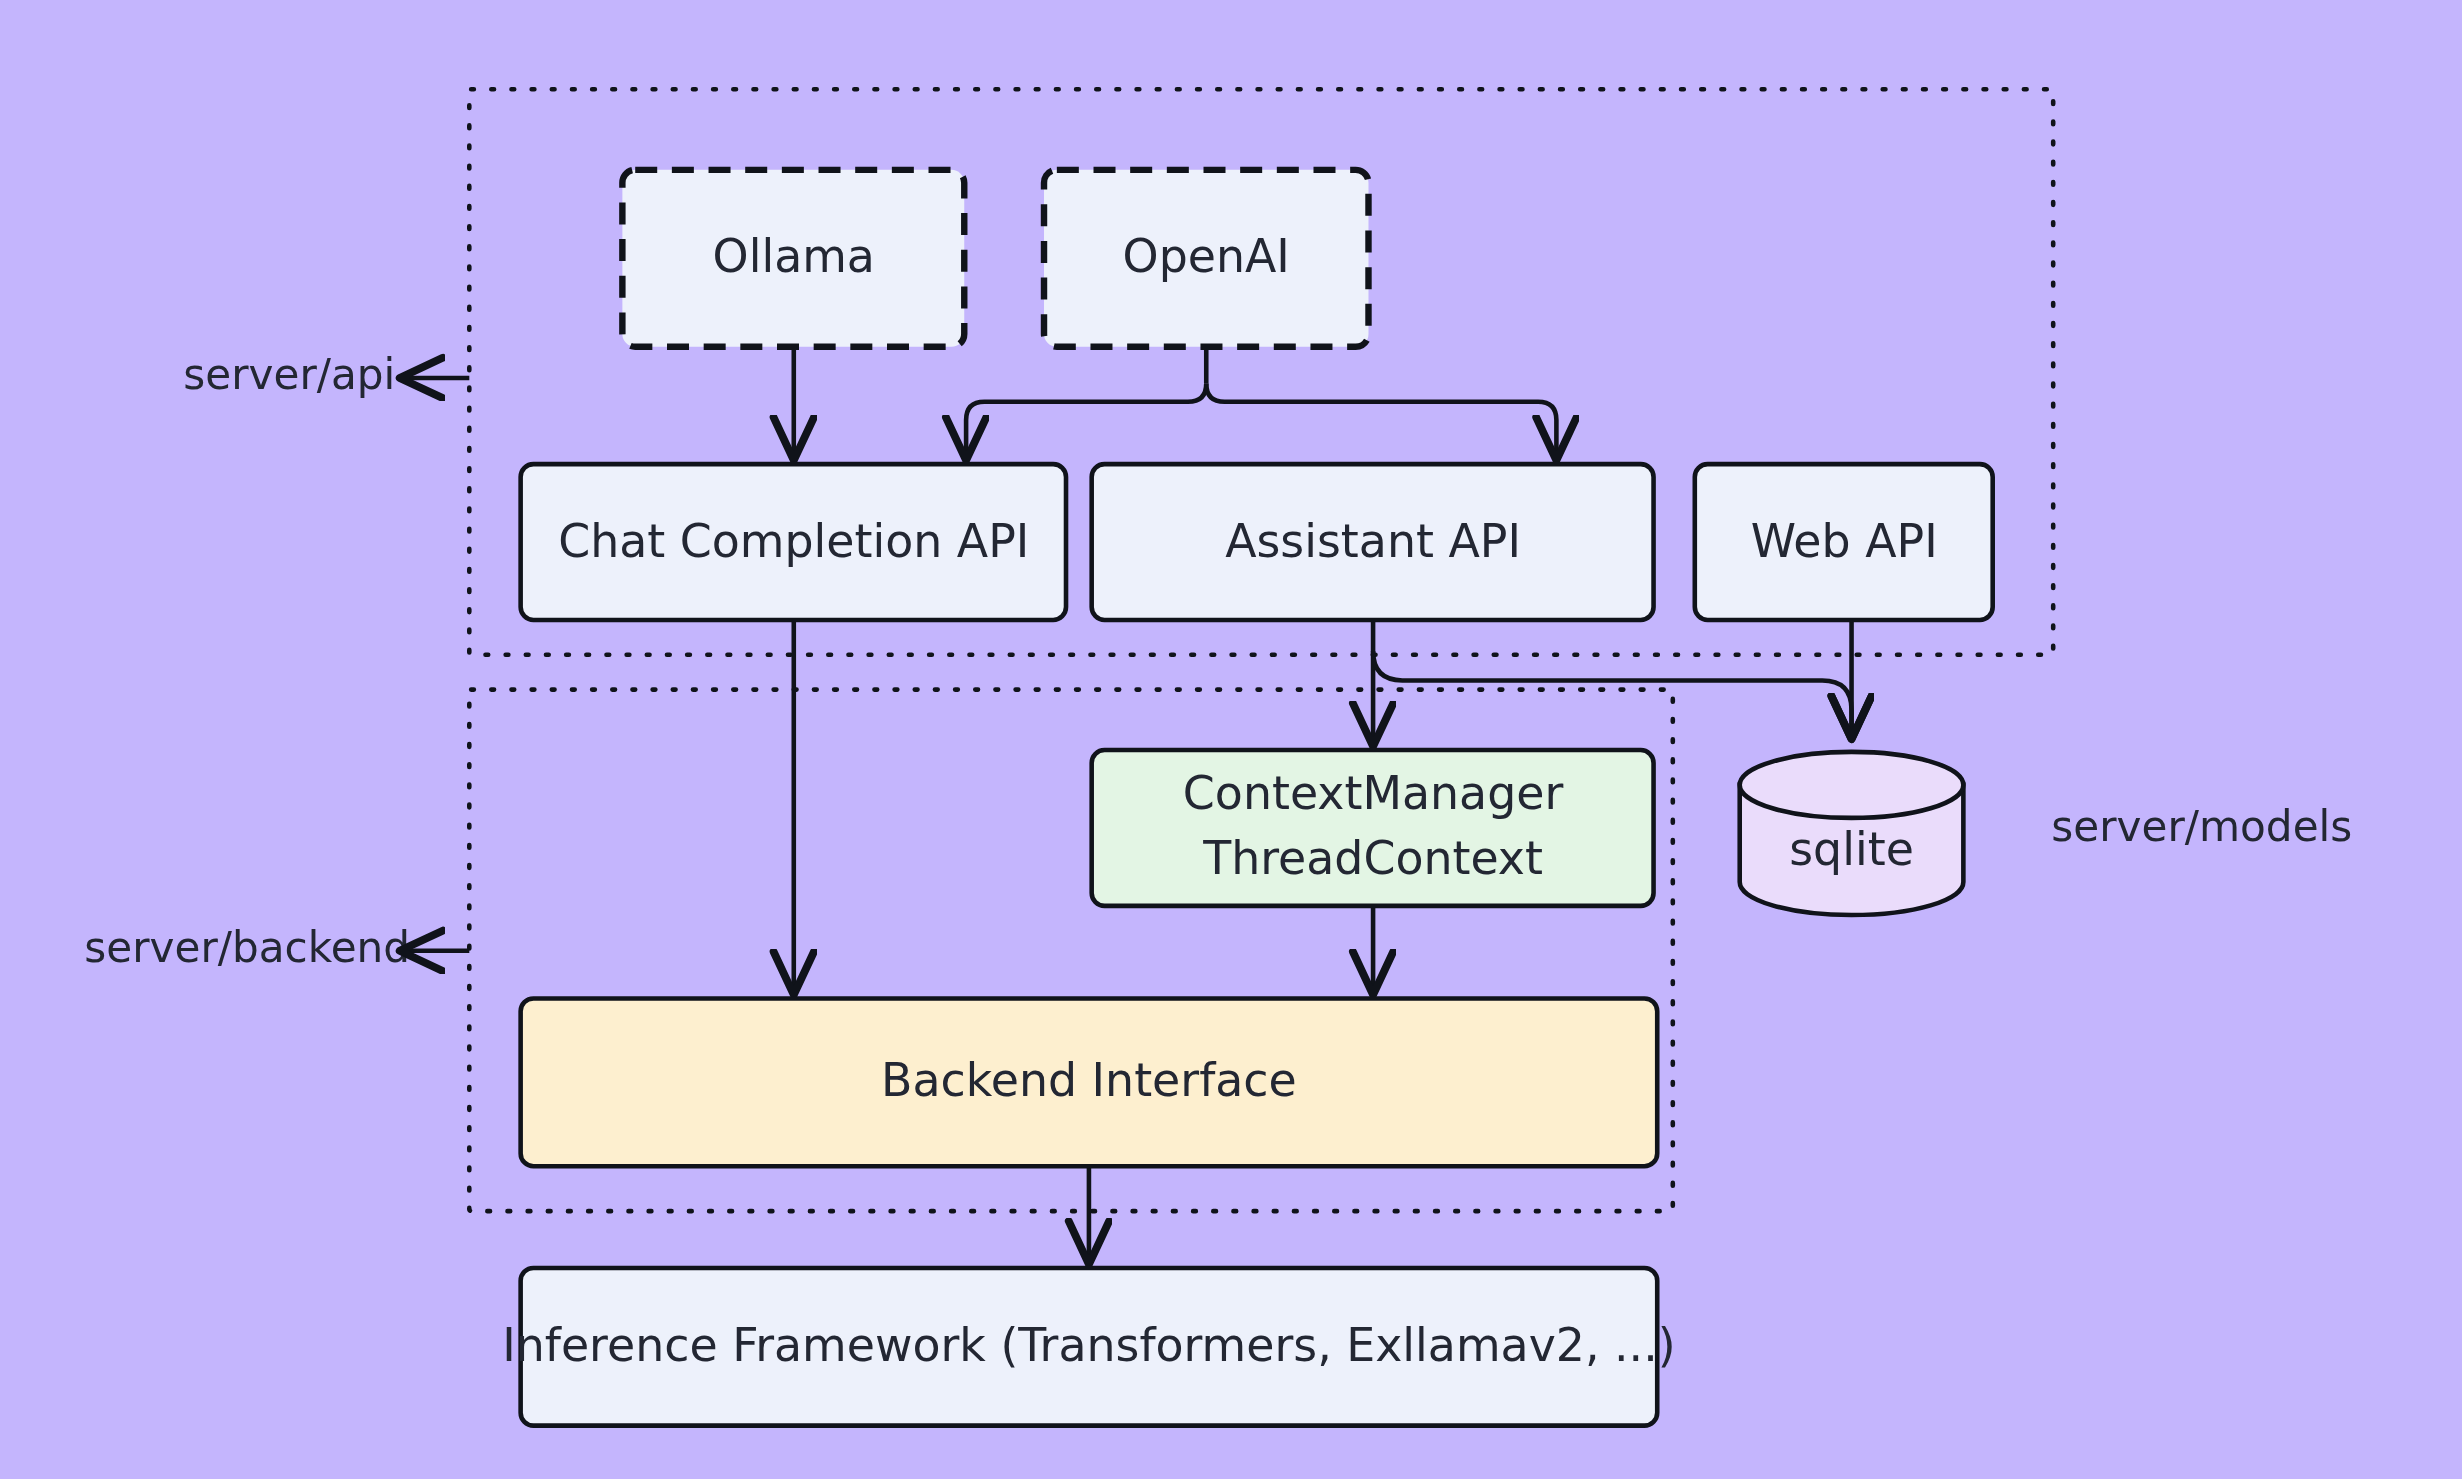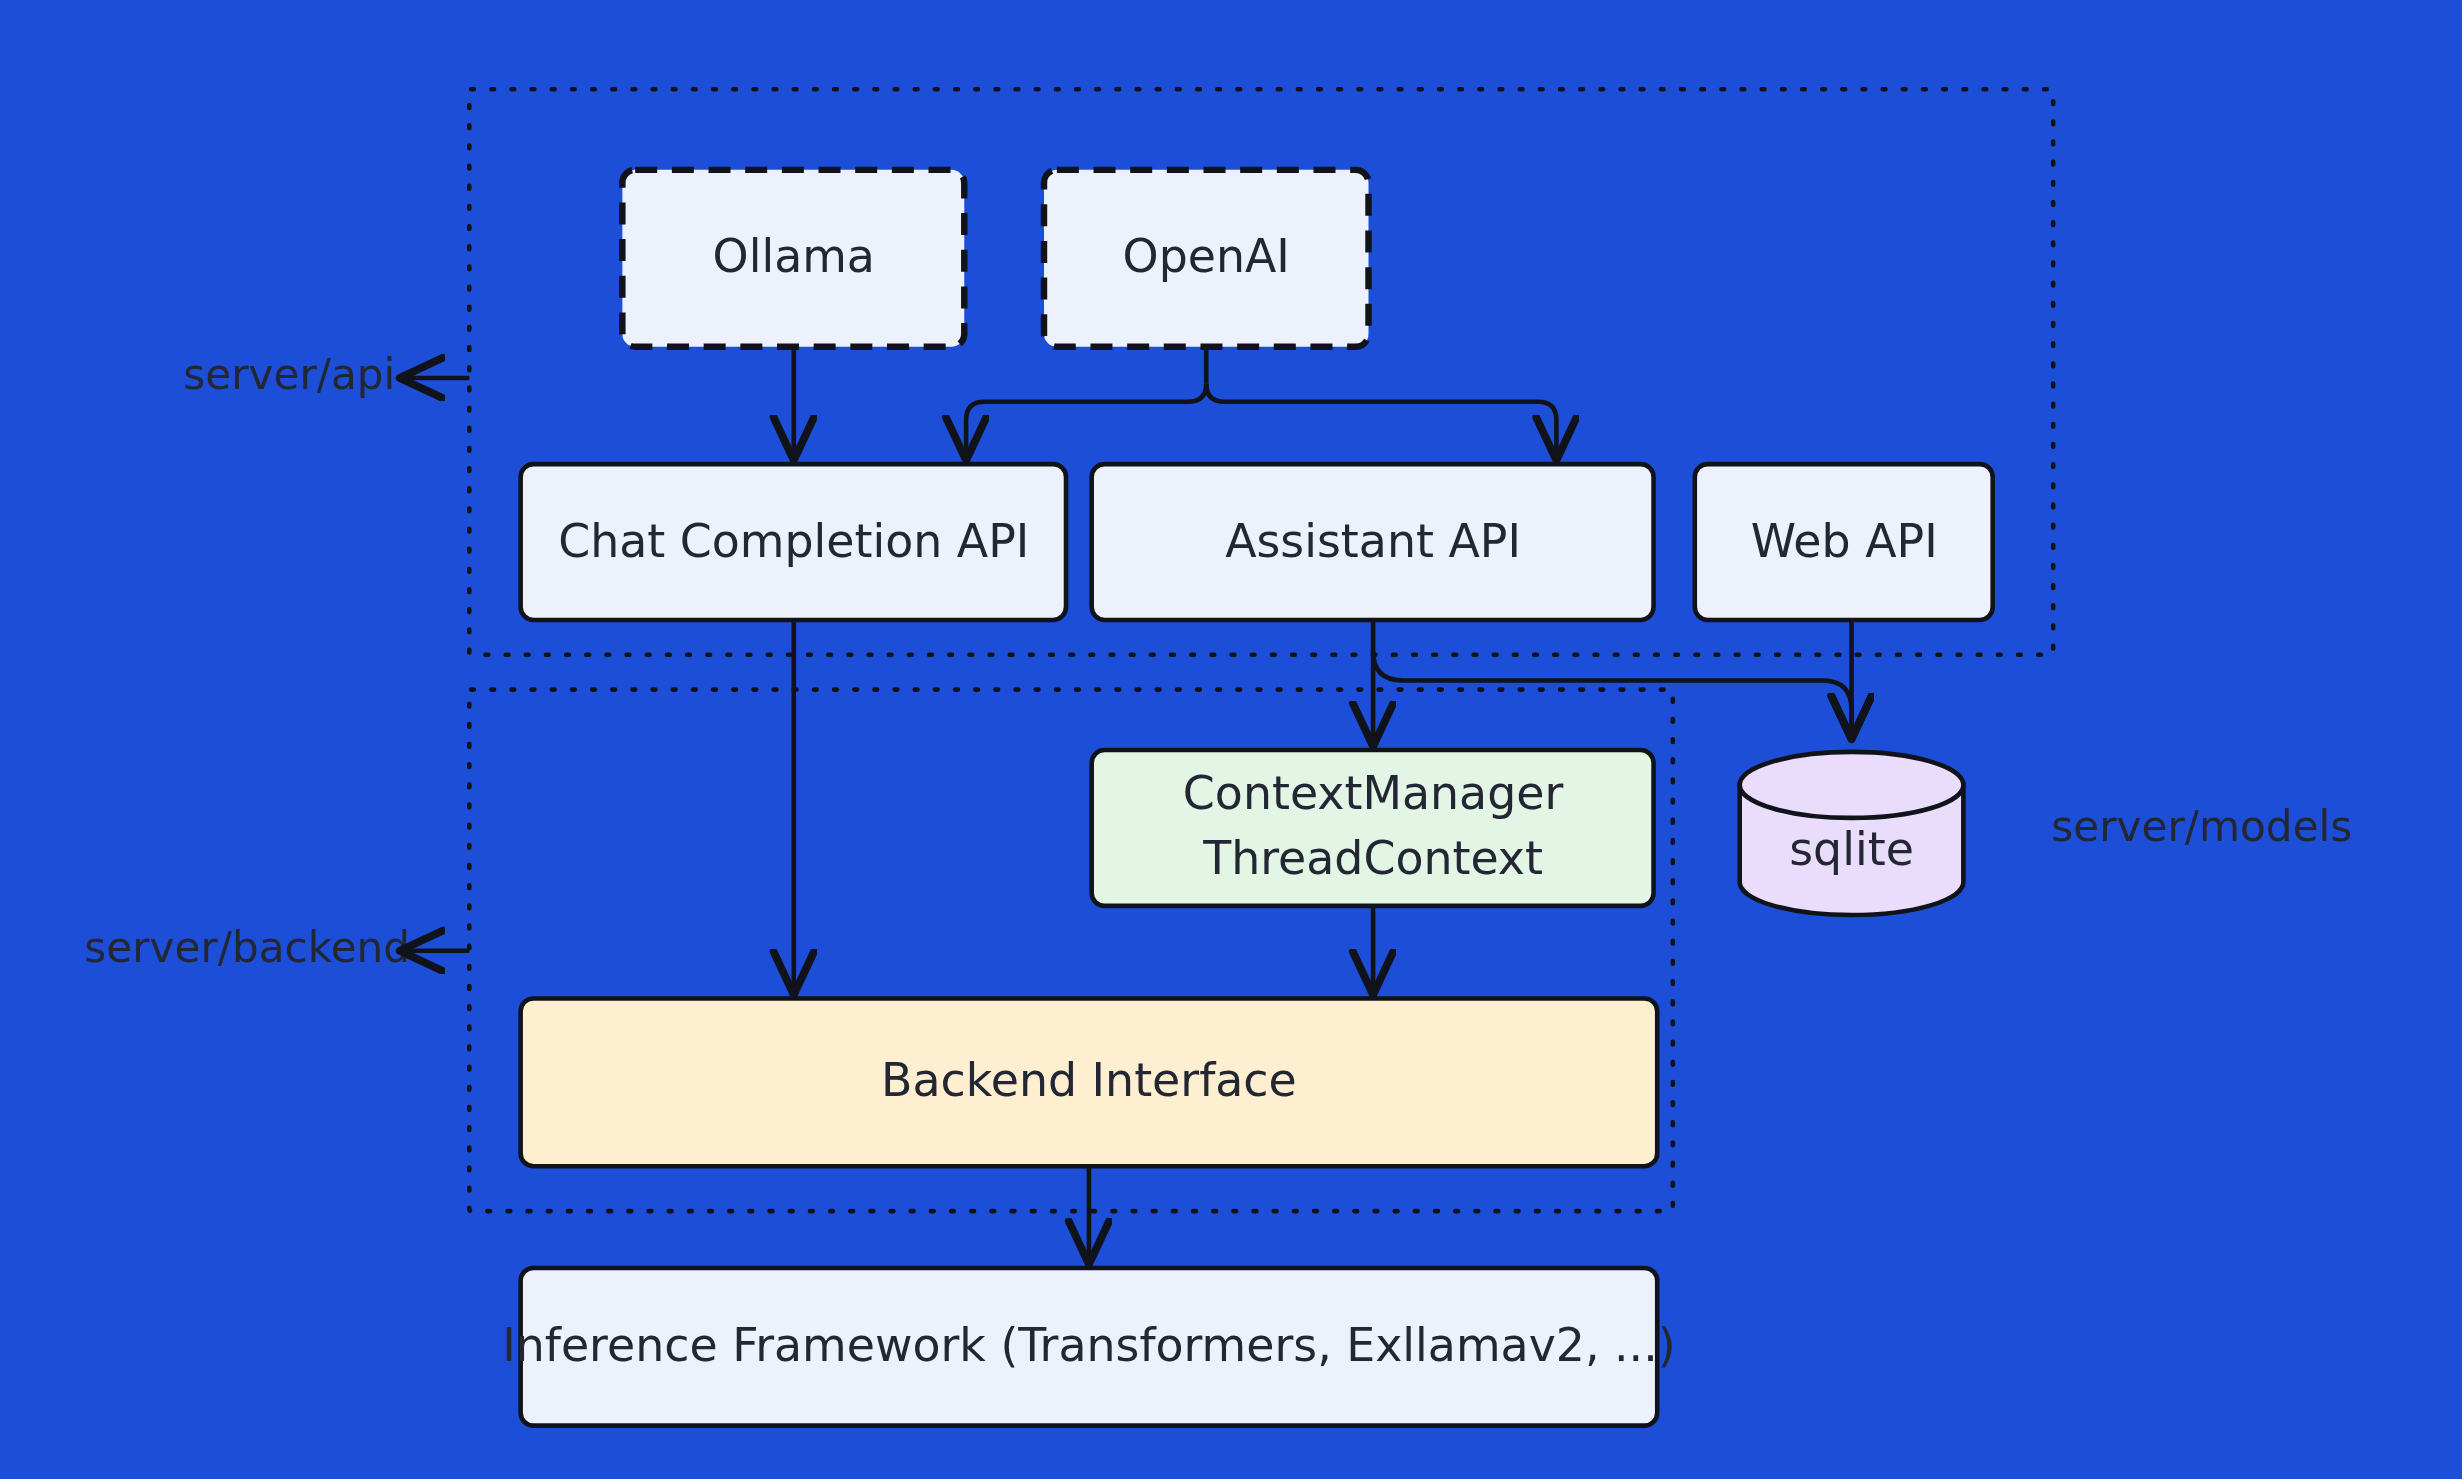--- a/index.html
+++ b/index.html
@@ -10,21 +10,21 @@
   body {
     width: 2462px;
     height: 1480px;
     font-family: "DejaVu Sans", sans-serif;
     overflow: hidden;
   }
   #diagram-root {
     position: relative;
     width: 2462px;
     height: 1480px;
-    background: #1d4ed8;
+    background: #c4b5fd;
   }
   svg.canvas {
     position: absolute;
     top: 0;
     left: 0;
     width: 2462px;
     height: 1480px;
   }
   .node-label {
     font-family: "DejaVu Sans", sans-serif;

